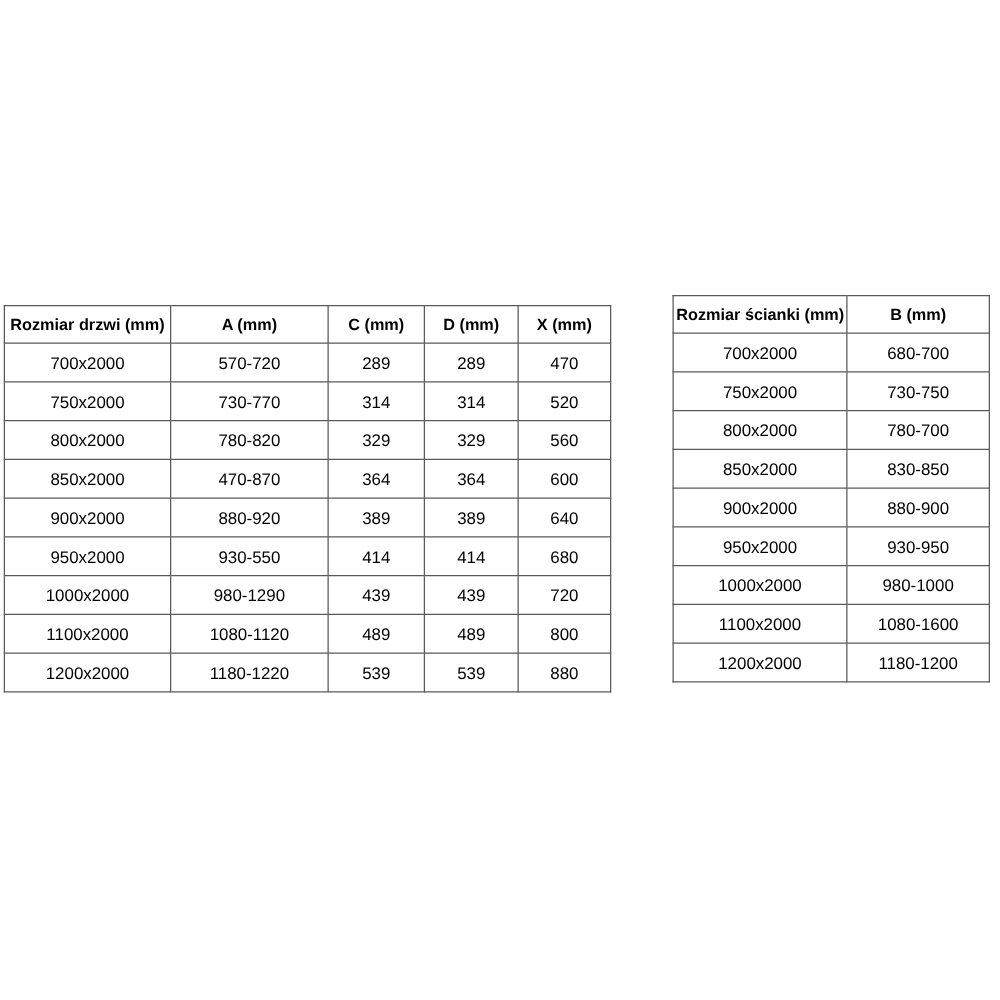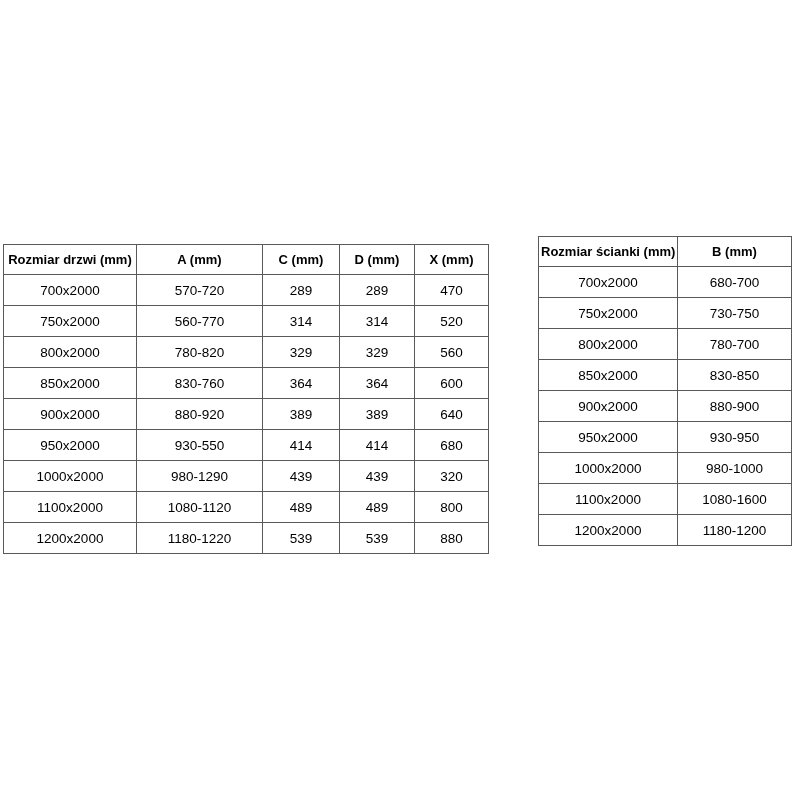--- a/index.html
+++ b/index.html
@@ -82,35 +82,35 @@
     <tbody>
         <tr>
           <td>700x2000</td>
           <td>570-720</td>
           <td>289</td>
           <td>289</td>
           <td>470</td>
         </tr>
         <tr>
           <td>750x2000</td>
-          <td>560-770</td>
+          <td>730-770</td>
           <td>314</td>
           <td>314</td>
           <td>520</td>
         </tr>
         <tr>
           <td>800x2000</td>
           <td>780-820</td>
           <td>329</td>
           <td>329</td>
           <td>560</td>
         </tr>
         <tr>
           <td>850x2000</td>
-          <td>830-760</td>
+          <td>470-870</td>
           <td>364</td>
           <td>364</td>
           <td>600</td>
         </tr>
         <tr>
           <td>900x2000</td>
           <td>880-920</td>
           <td>389</td>
           <td>389</td>
           <td>640</td>
@@ -120,21 +120,21 @@
           <td>930-550</td>
           <td>414</td>
           <td>414</td>
           <td>680</td>
         </tr>
         <tr>
           <td>1000x2000</td>
           <td>980-1290</td>
           <td>439</td>
           <td>439</td>
-          <td>320</td>
+          <td>720</td>
         </tr>
         <tr>
           <td>1100x2000</td>
           <td>1080-1120</td>
           <td>489</td>
           <td>489</td>
           <td>800</td>
         </tr>
         <tr>
           <td>1200x2000</td>

